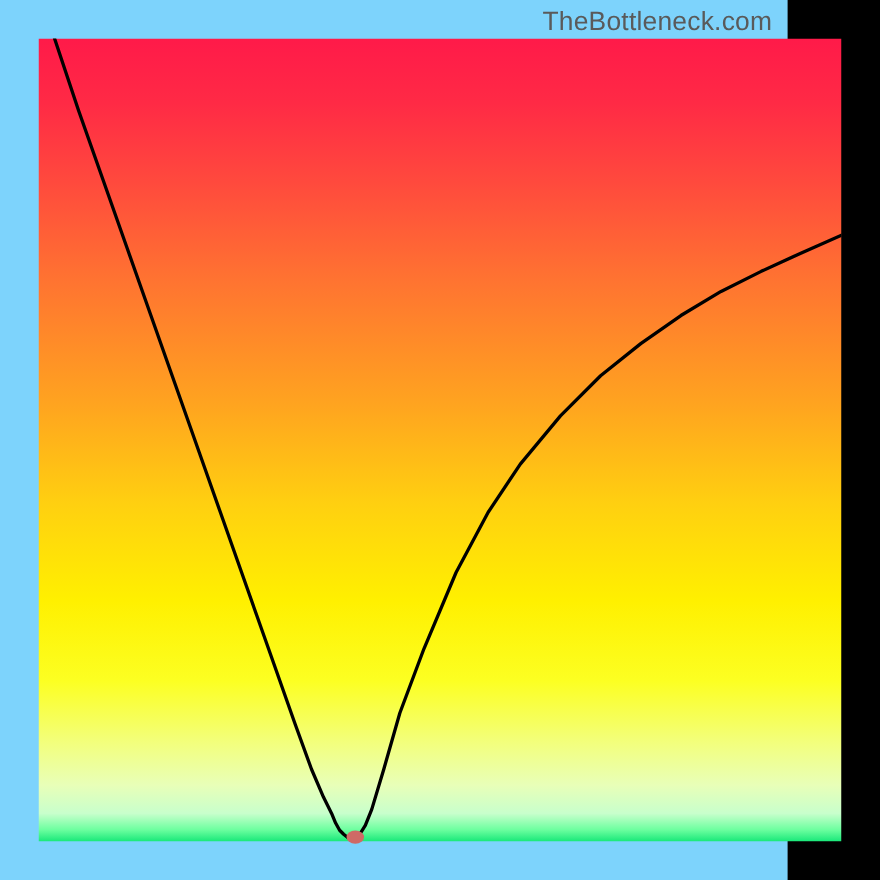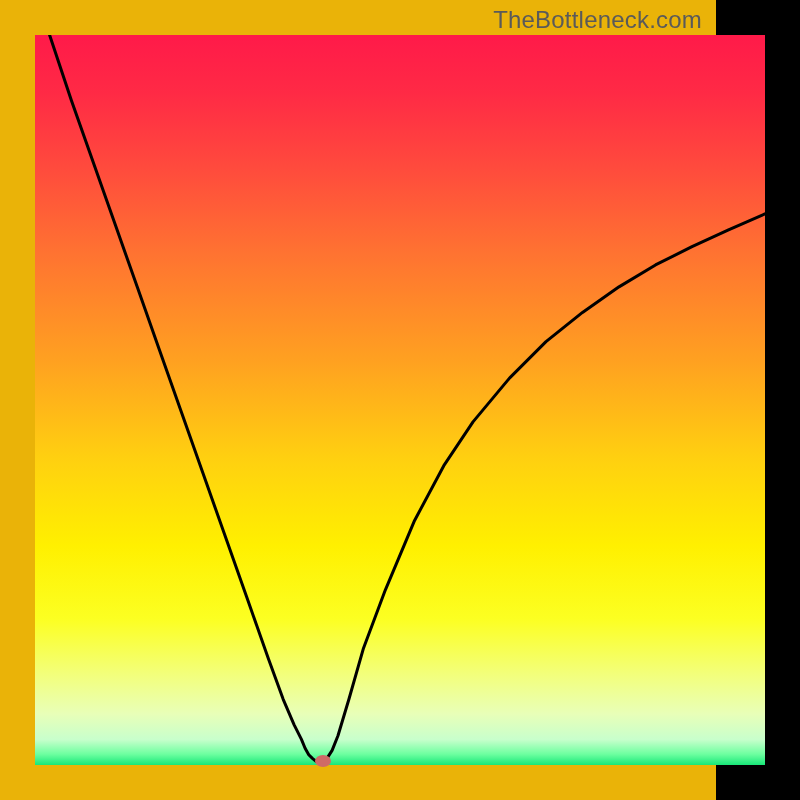--- a/index.html
+++ b/index.html
@@ -10,21 +10,21 @@
     background: #000;
     overflow: hidden;
     font-family: Arial, Helvetica, sans-serif;
   }
   .frame {
     position: absolute;
     left: 0;
     top: 0;
     width: 716px;
     height: 800px;
-    background: #eab308;
+    background: #7dd3fc;
   }
   .plot {
     position: absolute;
     left: 35px;
     top: 35px;
     width: 730px;
     height: 730px;
   }
   .watermark {
     position: absolute;

